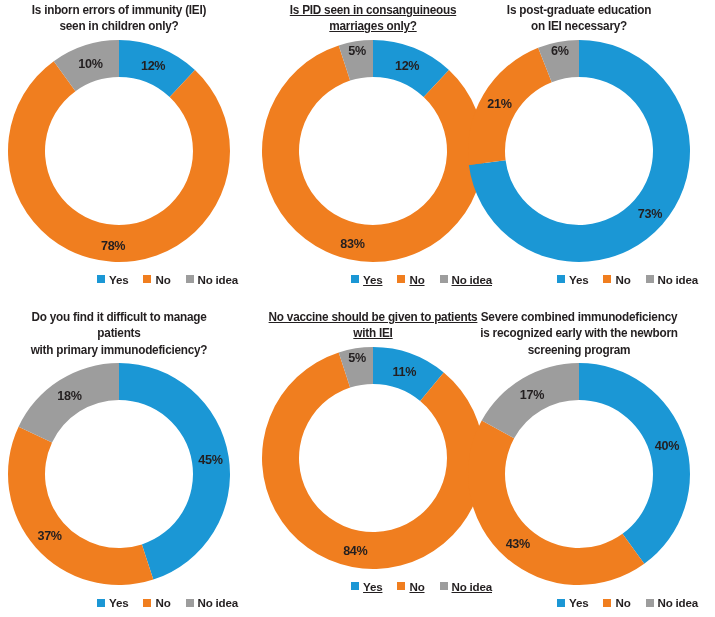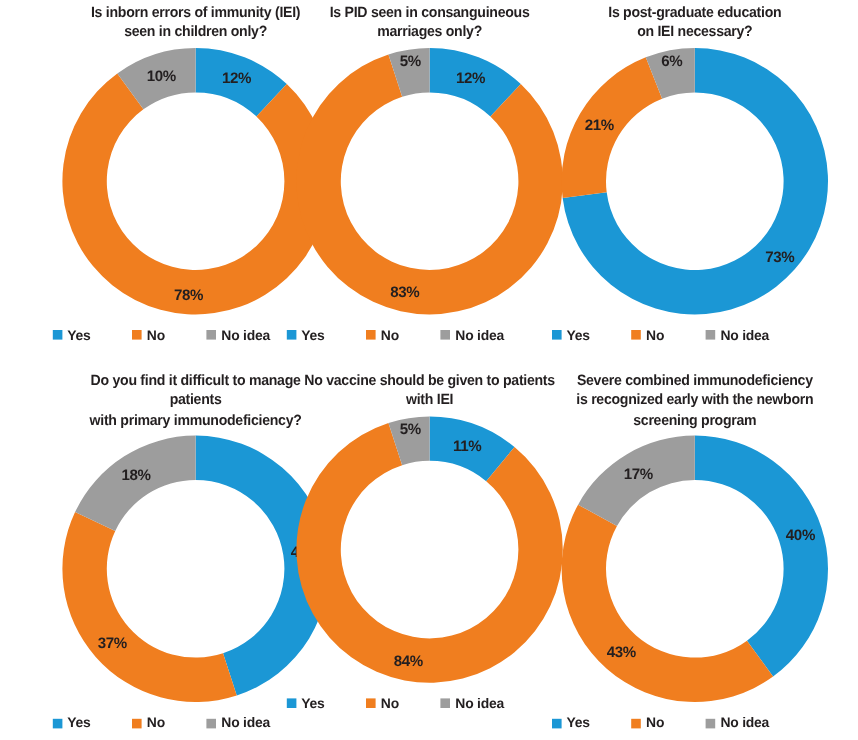--- a/index.html
+++ b/index.html
@@ -14,22 +14,22 @@
     position:relative;
     width:715px;height:617px;
   }
   .panel{
     position:absolute;
     width:238px;
     box-sizing:border-box;
   }
   .panel.r0{top:0;height:300px;}
   .panel.r1{top:307px;height:310px;}
-  .panel.c0{left:0;margin-left:44px;}
-  .panel.c1{left:239px;}
+  .panel.c0{left:0;}
+  .panel.c1{left:254px;text-decoration:underline;}
   .panel.c2{left:460px;}
 
   .chart-title{
     text-align:center;
     font-size:12.4px;
     font-weight:bold;
     line-height:1.32;
     letter-spacing:-0.25px;
     color:#231f20;
     padding:0 6px;
@@ -51,23 +51,23 @@
   .slice-label{
     font-family:"Liberation Sans","DejaVu Sans",sans-serif;
     font-size:12.6px;
     font-weight:bold;
     fill:#231f20;
     letter-spacing:-0.3px;
   }
 
   .legend{
     display:flex;
-    justify-content:flex-start;
+    justify-content:flex-end;
     align-items:center;
-    gap:35px;
+    gap:15px;
     margin-top:6px;
   }
   .legend-item{
     display:flex;
     align-items:center;
     gap:4px;
     font-size:11.6px;
     font-weight:bold;
     color:#231f20;
     letter-spacing:-0.2px;

